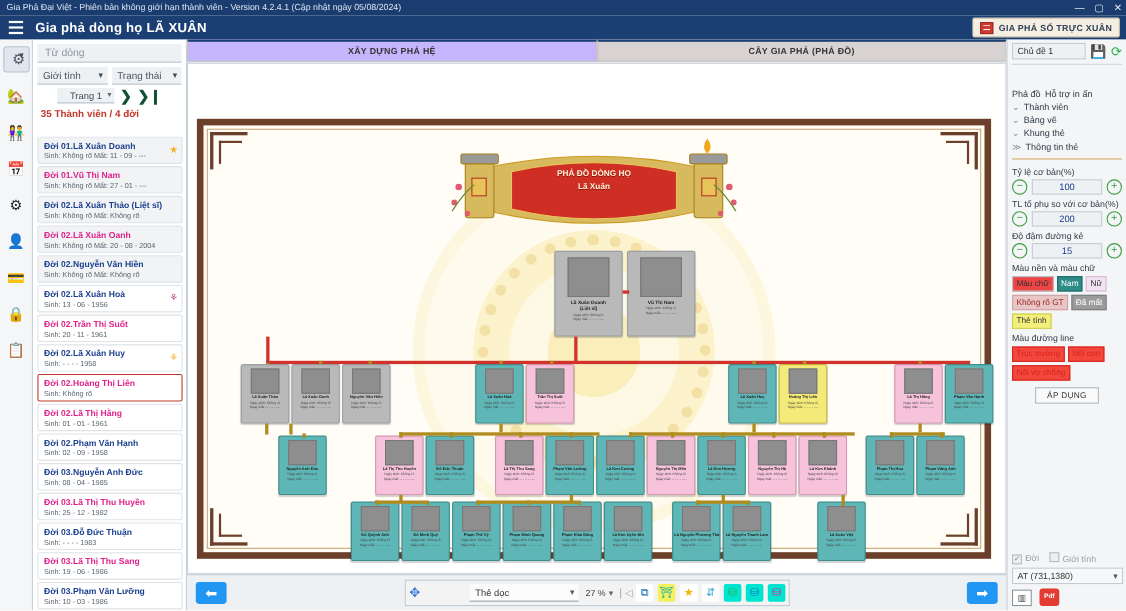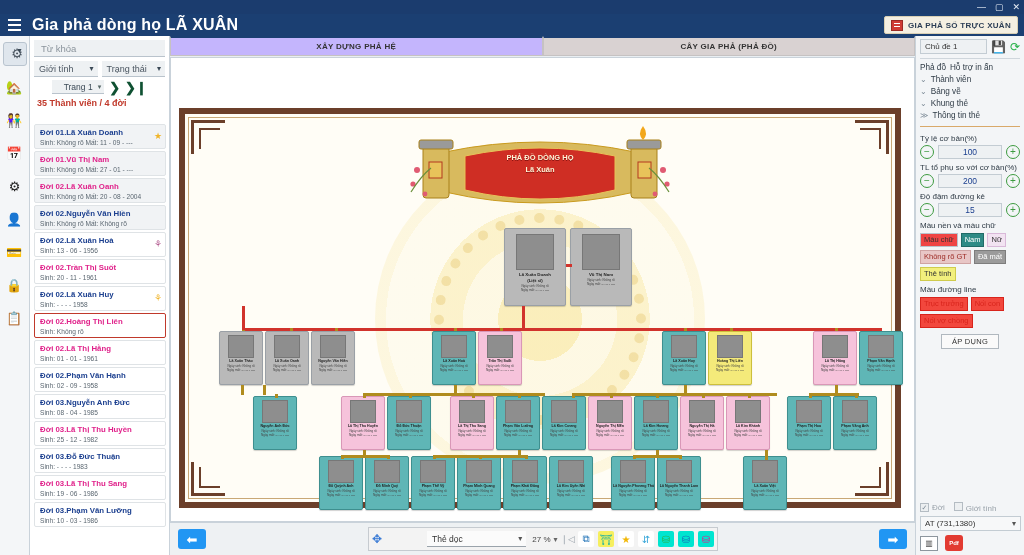--- a/index.html
+++ b/index.html
@@ -18,21 +18,21 @@
     white-space:nowrap; overflow:hidden; }
   .winbtns { position:absolute; right:4px; top:0; height:14px; display:flex; gap:9px;
      align-items:center; color:#e8eef7; font-size:9px; }
   .winbtns span { cursor:default; }
 
   
   .appheader { position:absolute; left:0; top:14px; width:1024px; height:22px;
     background:#1b3f72; color:#fff; display:flex; align-items:center; }
   .hamburger { width:26px; display:flex; flex-direction:column; gap:3px; padding-left:8px; }
   .hamburger i { display:block; width:13px; height:2px; background:#fff; }
-  .apptitle { font-size:16px; font-weight:bold; letter-spacing:.2px; margin-left:6px; }
+  .apptitle { font-size:12px; font-weight:bold; letter-spacing:.2px; margin-left:6px; }
 
   .online-pill { position:absolute; right:6px; top:16px; height:18px; background:#f4efe2;
     border:1px solid #d9cfb4; border-radius:2px; display:flex; align-items:center;
     padding:0 6px; gap:5px; }
   .online-pill .bk { width:12px; height:11px; background:#cf3b33; border:1px solid #9c2a24;
     position:relative; }
   .online-pill .bk:after { content:""; position:absolute; left:2px; top:2px; right:2px; bottom:2px;
     background:repeating-linear-gradient(#fff 0 1px,#cf3b33 1px 3px); }
   .online-pill span { font-size:8px; color:#2c3e56; font-weight:bold; letter-spacing:.3px; }
 
@@ -151,21 +151,21 @@
   .ticon { width:16px; height:16px; border-radius:2px; display:flex; align-items:center;
      justify-content:center; font-size:10px; }
 
   
   .rpanel { position:absolute; left:915px; top:36px; width:109px; height:519px;
      background:#f3f5f7; border-left:1px solid #c9d2da; padding:3px 4px; }
   .topicrow { display:flex; align-items:center; gap:4px; }
   .topicsel { flex:1; height:15px; background:#eef1f3; border:1px solid #c3ccd3;
      font-size:8px; color:#333; line-height:14px; padding-left:4px; }
   .gi { font-size:12px; }
-  .rp-sec { margin-top:4px; border-top:1px solid #cfd6dc; padding-top:3px; }
+  .rp-sec { margin-top:4px; border-top:1px solid #cfd6dc; padding-top:21px; }
   .rrow { font-size:8.2px; color:#2f3b46; line-height:12px; display:flex; gap:4px;
      align-items:center; }
   .chev { color:#7d8a96; font-size:8px; }
   .rlbl { font-size:8px; color:#2f3b46; margin-top:4px; }
   .stepper { display:flex; align-items:center; gap:4px; margin-top:2px; }
   .circ { width:14px; height:14px; border-radius:50%; border:1.4px solid #3d9b40;
      color:#3d9b40; font-size:10px; display:flex; align-items:center; justify-content:center;
      line-height:1; }
   .numbox { flex:1; height:14px; background:#eef1f3; border:1px solid #c3ccd3;
      font-size:8.5px; color:#1b3f8f; text-align:center; line-height:13px; }
@@ -195,20 +195,21 @@
      font-size:8px; display:flex; align-items:center; justify-content:center; color:#444; }
   .pdfb { width:18px; height:16px; background:#e23b32; border-radius:3px; color:#fff;
      font-size:6px; font-weight:bold; display:flex; align-items:center; justify-content:center; }
 </style>
 </head>
 <body>
 
 <div id="app">
 
   <div class="osbar">
+    <span>Gia Phả Đại Việt - Phiên bản không giới hạn thành viên - Version 4.2.4.1 (Cập nhật ngày 05/08/2024)</span>
     <div class="winbtns">
       <span>—</span>
       <span>▢</span>
       <span>✕</span>
     </div>
   </div>
 
   <div class="appheader">
     <div class="hamburger">
         <i></i>
@@ -228,40 +229,44 @@
     <div class="ric">👫</div>
     <div class="ric">📅</div>
     <div class="ric">⚙</div>
     <div class="ric">👤</div>
     <div class="ric">💳</div>
     <div class="ric">🔒</div>
     <div class="ric">📋</div>
   </div>
 
   <div class="sidebar">
-    <div class="kw">Từ khóa</div>
+    <div class="kw">Từ dòng</div>
     <div class="filters">
       <div class="sel">Giới tính</div>
       <div class="sel">Trạng thái</div>
     </div>
     <div class="pager">
       <div class="pagesel">Trang 1</div>
       <div class="pgbtn">❯</div>
       <div class="pgbtn">❯❙</div>
     </div>
     <div class="counts">35 Thành viên / 4 đời</div>
     <div class="list" id="member-list">
         <div class="item">
           <div class="nm">Đời 01.Lã Xuân Doanh</div>
           <div class="dt">Sinh: Không rõ   Mất: 11 - 09 - ---</div>
           <div class="bdg" style="color:#f0b429">★</div>
         </div>
         <div class="item">
           <div class="nm f">Đời 01.Vũ Thị Nam</div>
           <div class="dt">Sinh: Không rõ   Mất: 27 - 01 - ---</div>
+        </div>
+        <div class="item">
+          <div class="nm">Đời 02.Lã Xuân Thảo (Liệt sĩ)</div>
+          <div class="dt">Sinh: Không rõ   Mất: Không rõ</div>
         </div>
         <div class="item">
           <div class="nm f">Đời 02.Lã Xuân Oanh</div>
           <div class="dt">Sinh: Không rõ   Mất: 20 - 08 - 2004</div>
         </div>
         <div class="item">
           <div class="nm">Đời 02.Nguyễn Văn Hiền</div>
           <div class="dt">Sinh: Không rõ   Mất: Không rõ</div>
         </div>
         <div class="item white">

